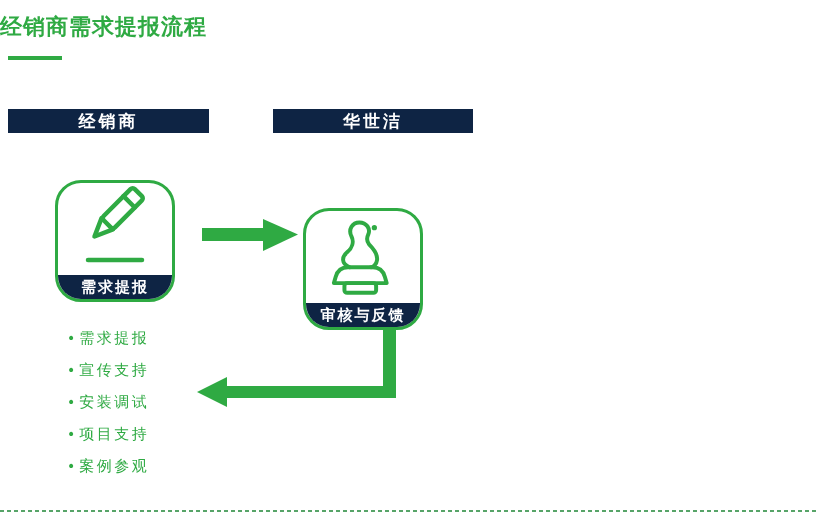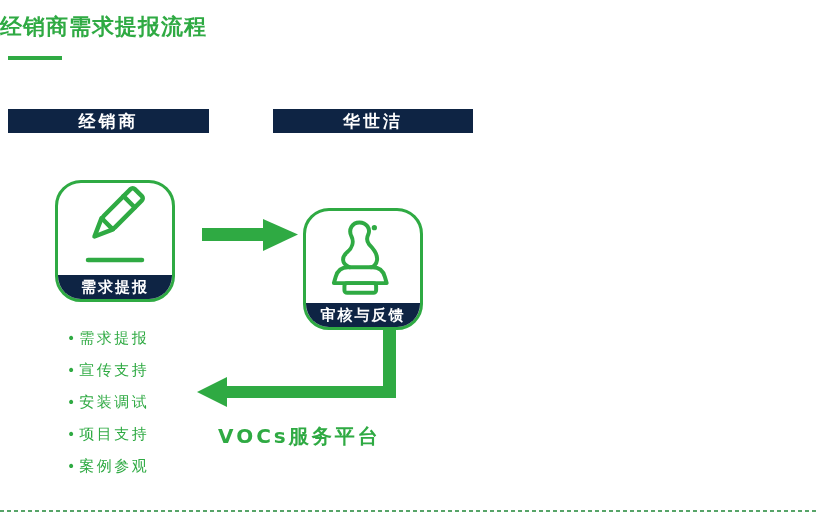--- a/index.html
+++ b/index.html
@@ -196,17 +196,16 @@
     <li>
       <span class="dot">•</span>
       <span>项目支持</span>
     </li>
     <li>
       <span class="dot">•</span>
       <span>案例参观</span>
     </li>
   </ul>
 
-  <div class="platform">VOCs服务平台</div>
 
   <div class="divider"></div>
 
 </div>
 
 </body></html>

